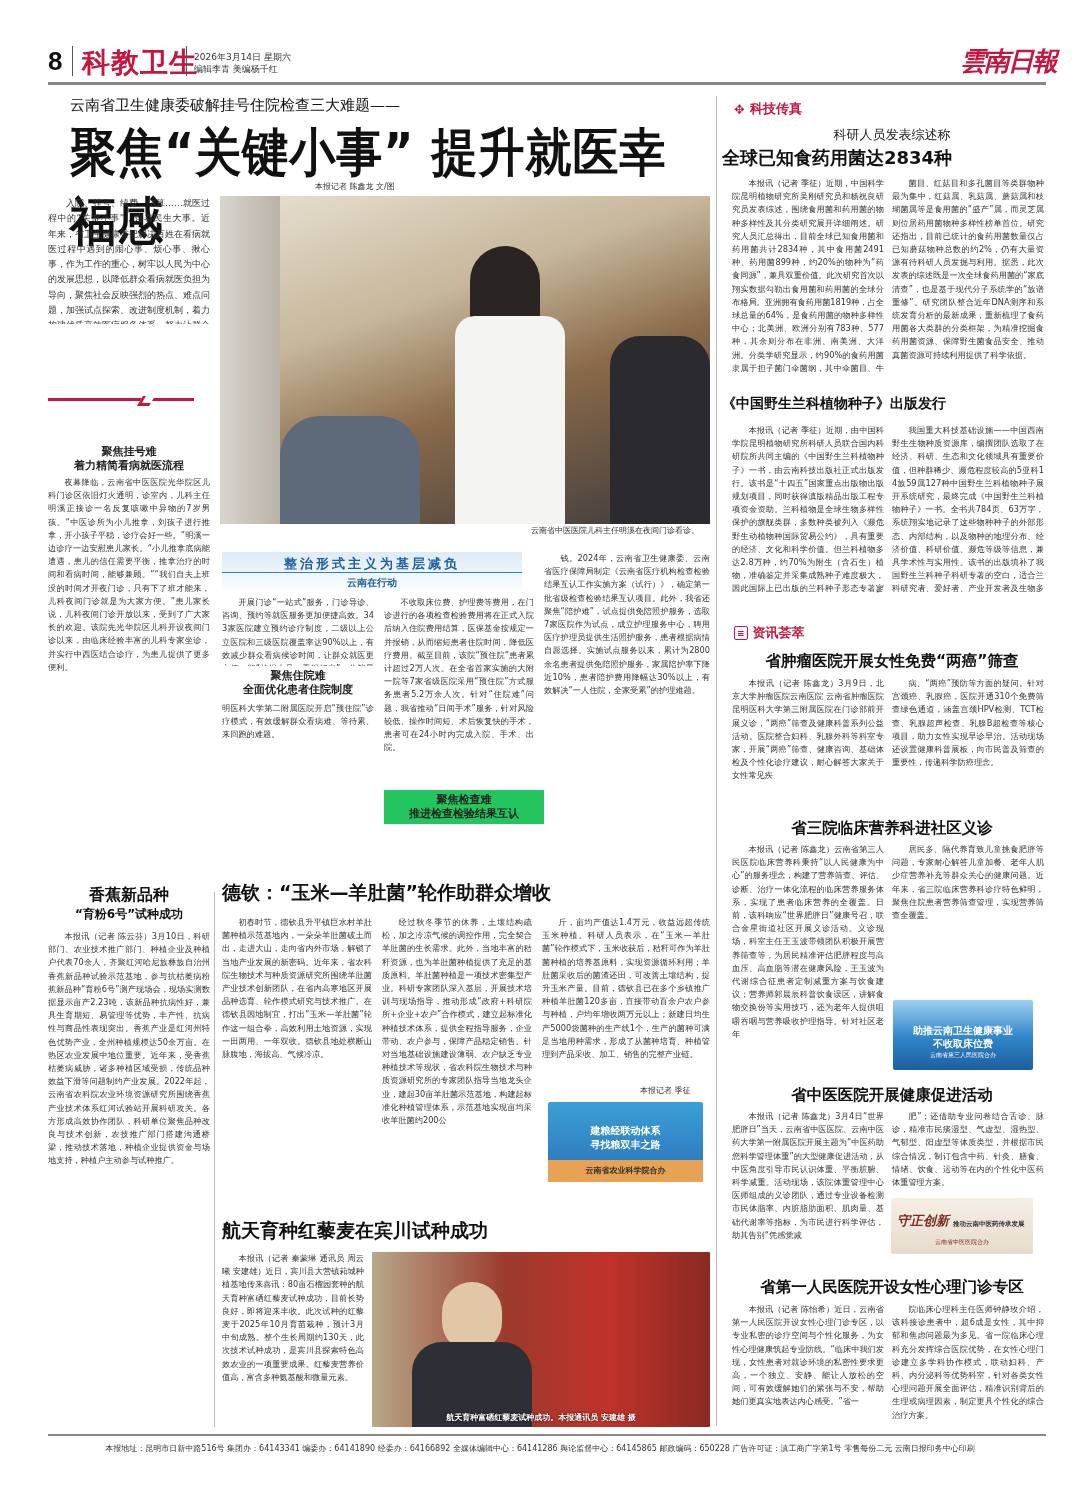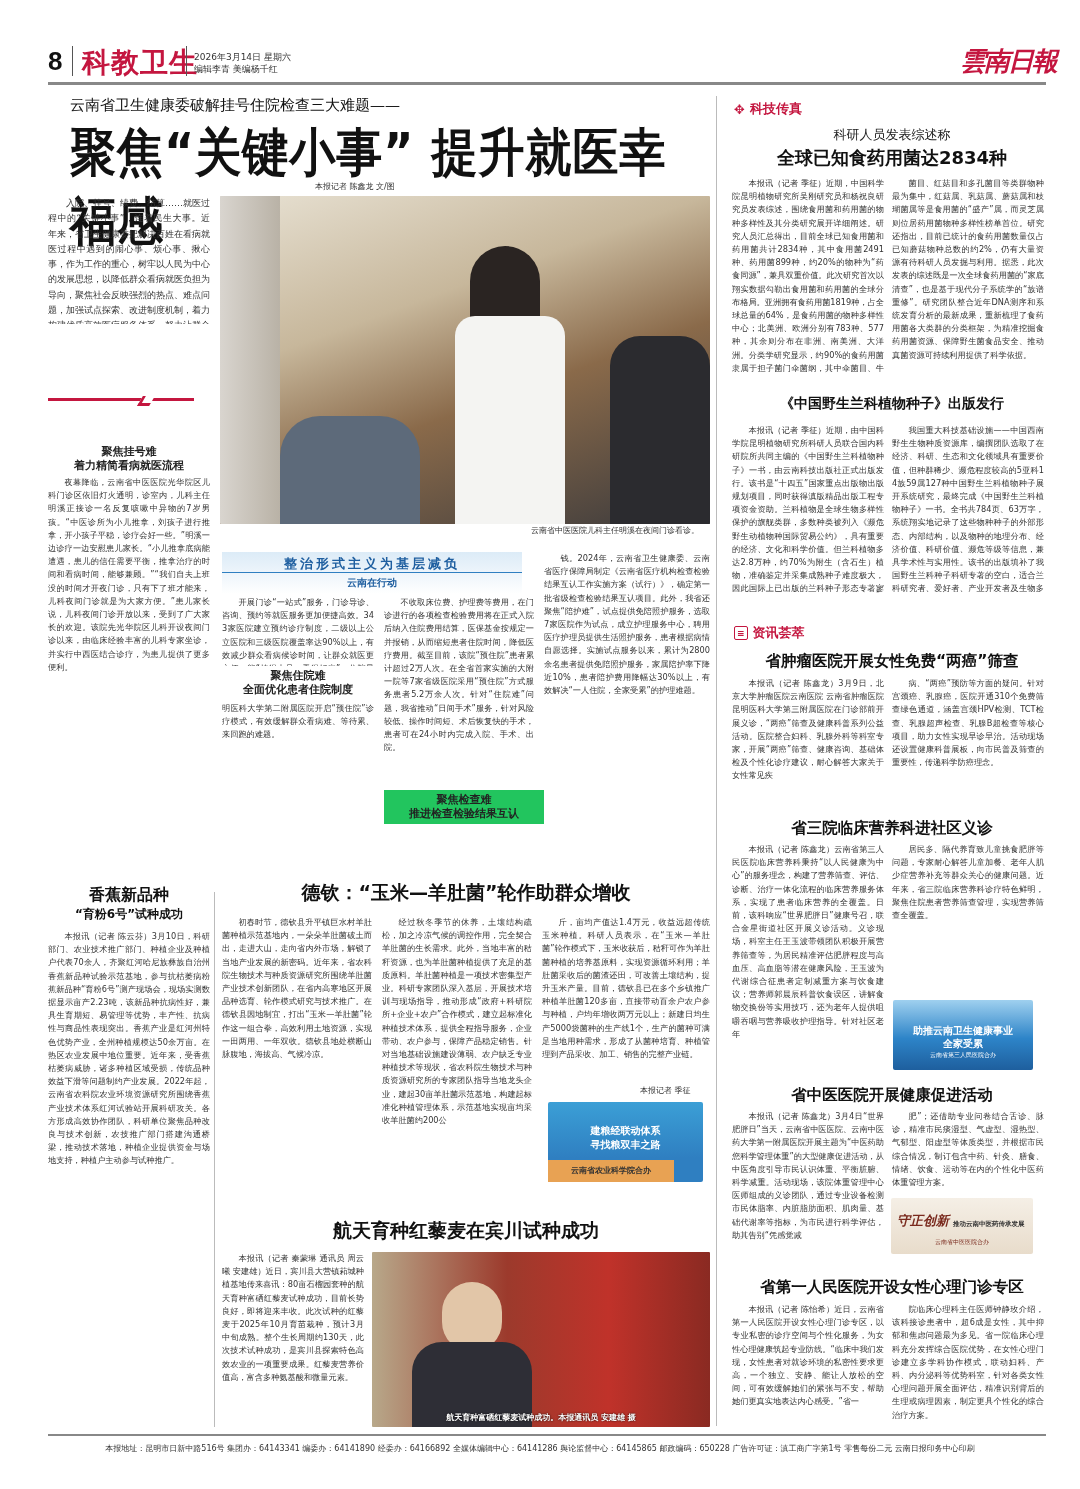--- a/index.html
+++ b/index.html
@@ -11,21 +11,21 @@
 .section{left:82px;top:44px;font:700 28px "DejaVu Sans",sans-serif;color:#c4163f;letter-spacing:1px}
 .dateinfo{left:194px;top:51px;font:9px "DejaVu Sans",sans-serif;color:#333;line-height:12px}
 .logo{left:960px;top:44px;font:italic 700 26px "DejaVu Serif",serif;color:#c4163f;letter-spacing:-2px}
 .rule{left:48px;top:82px;width:998px;height:3px;background:#888}
 .kicker{font-family:"DejaVu Serif",serif;color:#111}
 .bighead{font:900 46px "DejaVu Sans",sans-serif;color:#111;letter-spacing:1px;transform:scaleY(1.12);transform-origin:top left}
 .byline{font:8px "DejaVu Sans",sans-serif;color:#333}
 .txt{font:8.2px/13.2px "DejaVu Sans",sans-serif;color:#333;text-align:justify;overflow:hidden;word-break:break-all}
 .txt p{text-indent:2em}
 .sub{font:700 11px "DejaVu Sans",sans-serif;color:#222;text-align:center;line-height:14px}
-.h2{font:700 19px "DejaVu Sans",sans-serif;color:#111;text-align:center}
+.h2{font:700 19px "DejaVu Sans",sans-serif;color:#111;text-align:left}
 .h3{font:700 15.5px "DejaVu Sans",sans-serif;color:#111;text-align:center}
 .colhead{font:700 13px "DejaVu Sans",sans-serif;color:#c4163f}
 .photo{border-radius:1px;overflow:hidden}
 .caption{font:8px "DejaVu Sans",sans-serif;color:#333;text-align:right}
 .footer{left:0;top:1443px;width:1080px;text-align:center;font:8px "DejaVu Sans",sans-serif;color:#333}
 .footrule{left:48px;top:1434px;width:998px;height:2px;background:#888}
 .banner{border-radius:2px;color:#fff;text-align:center;font-family:"DejaVu Sans",sans-serif}
 </style>
 </head>
 <body>
@@ -108,21 +108,21 @@
 <div class="abs txt" style="left:382px;top:916px;width:150px;height:270px">
   <p>经过秋冬季节的休养，土壤结构疏松，加之冷凉气候的调控作用，完全契合羊肚菌的生长需求。此外，当地丰富的秸秆资源，也为羊肚菌种植提供了充足的基质原料。羊肚菌种植是一项技术密集型产业。科研专家团队深入基层，开展技术培训与现场指导，推动形成“政府+科研院所+企业+农户”合作模式，建立起标准化种植技术体系，提供全程指导服务，企业带动、农户参与，保障产品稳定销售。针对当地基础设施建设薄弱、农户缺乏专业种植技术等现状，省农科院生物技术与种质资源研究所的专家团队指导当地龙头企业，建起30亩羊肚菌示范基地，构建起标准化种植管理体系，示范基地实现亩均采收羊肚菌约200公</p>
 </div>
 <div class="abs txt" style="left:542px;top:916px;width:168px;height:150px">
   <p>斤，亩均产值达1.4万元，收益远超传统玉米种植。科研人员表示，在“玉米—羊肚菌”轮作模式下，玉米收获后，秸秆可作为羊肚菌种植的培养基原料，实现资源循环利用；羊肚菌采收后的菌渣还田，可改善土壤结构，提升玉米产量。目前，德钦县已在多个乡镇推广种植羊肚菌120多亩，直接带动百余户农户参与种植，户均年增收两万元以上；新建日均生产5000袋菌种的生产线1个，生产的菌种可满足当地用种需求，形成了从菌种培育、种植管理到产品采收、加工、销售的完整产业链。</p>
 </div>
 <div class="abs byline" style="left:640px;top:1085px">本报记者 季征</div>
 <div class="abs banner" style="left:548px;top:1102px;width:155px;height:80px;background:linear-gradient(180deg,#3b9fd6,#2f7fc1 70%)">
   <div style="font:700 10px/14px 'DejaVu Sans',sans-serif;margin-top:22px">建粮经联动体系</div>
   <div style="font:700 10px/14px 'DejaVu Sans',sans-serif">寻找粮双丰之路</div>
-  <div class="abs" style="left:0;bottom:0;width:126px;height:22px;background:#e8a253;color:#333;font:700 8px/22px 'DejaVu Sans',sans-serif">云南省农业科学院合办</div>
+  <div class="abs" style="left:0;bottom:0;width:155px;height:22px;background:#e8a253;color:#333;font:700 8px/22px 'DejaVu Sans',sans-serif">云南省农业科学院合办</div>
 </div>
 
 <div class="abs h2" style="left:222px;top:1218px;width:488px">航天育种红藜麦在宾川试种成功</div>
 <div class="abs txt" style="left:222px;top:1252px;width:142px;height:175px">
   <p>本报讯（记者 秦蒙琳 通讯员 周云曦 安建雄）近日，宾川县大营镇萂城种植基地传来喜讯：80亩石榴园套种的航天育种富硒红藜麦试种成功，目前长势良好，即将迎来丰收。此次试种的红藜麦于2025年10月育苗栽种，预计3月中旬成熟。整个生长周期约130天，此次技术试种成功，是宾川县探索特色高效农业的一项重要成果。红藜麦营养价值高，富含多种氨基酸和微量元素。</p>
 </div>
 <div class="abs photo" style="left:372px;top:1252px;width:338px;height:175px;background:linear-gradient(90deg,#b8a88a 0%,#9c3a2c 40%,#c0322a 70%,#8a2a22 100%)">
   <div class="abs" style="left:70px;top:30px;width:60px;height:70px;border-radius:30px;background:#e2c6a8"></div>
   <div class="abs" style="left:40px;top:90px;width:120px;height:85px;border-radius:30px 30px 0 0;background:#2e2e36"></div>
   <div class="abs" style="left:0;bottom:4px;width:338px;text-align:center;font:700 8px 'DejaVu Sans',sans-serif;color:#fff;text-shadow:0 0 2px #000">航天育种富硒红藜麦试种成功。本报通讯员 安建雄 摄</div>
@@ -165,21 +165,21 @@
 
 <div class="abs h3" style="left:722px;top:818px;width:340px">省三院临床营养科进社区义诊</div>
 <div class="abs txt" style="left:732px;top:843px;width:152px;height:230px">
   <p>本报讯（记者 陈鑫龙）云南省第三人民医院临床营养科秉持“以人民健康为中心”的服务理念，构建了营养筛查、评估、诊断、治疗一体化流程的临床营养服务体系，实现了患者临床营养的全覆盖。日前，该科响应“世界肥胖日”健康号召，联合金星街道社区开展义诊活动。义诊现场，科室主任王玉波带领团队积极开展营养筛查等，为居民精准评估肥胖程度与高血压、高血脂等潜在健康风险，王玉波为代谢综合征患者定制减重方案与饮食建议；营养师郭晨辰科普饮食误区，讲解食物交换份等实用技巧，还为老年人提供咀嚼吞咽与营养吸收护理指导。针对社区老年</p>
 </div>
 <div class="abs txt" style="left:892px;top:843px;width:152px;height:148px">
   <p>居民多、隔代养育致儿童挑食肥胖等问题，专家耐心解答儿童加餐、老年人肌少症营养补充等群众关心的健康问题。近年来，省三院临床营养科诊疗特色鲜明，聚焦住院患者营养筛查管理，实现营养筛查全覆盖。</p>
 </div>
 <div class="abs banner" style="left:893px;top:1000px;width:140px;height:70px;background:linear-gradient(180deg,#9fd0ef 0%,#2d84c8 55%,#1e5f9e 100%)">
   <div style="font:700 10px/13px 'DejaVu Sans',sans-serif;margin-top:24px">助推云南卫生健康事业</div>
-  <div style="font:700 10px/13px 'DejaVu Sans',sans-serif">全家受累</div>
+  <div style="font:700 10px/13px 'DejaVu Sans',sans-serif">不收取床位费</div>
   <div style="font:6px/9px 'DejaVu Sans',sans-serif">云南省第三人民医院合办</div>
 </div>
 
 <div class="abs h3" style="left:722px;top:1085px;width:340px">省中医医院开展健康促进活动</div>
 <div class="abs txt" style="left:732px;top:1110px;width:152px;height:148px">
   <p>本报讯（记者 陈鑫龙）3月4日“世界肥胖日”当天，云南省中医医院、云南中医药大学第一附属医院开展主题为“中医药助您科学管理体重”的大型健康促进活动，从中医角度引导市民认识体重、平衡脏腑、科学减重。活动现场，该院体重管理中心医师组成的义诊团队，通过专业设备检测市民体脂率、内脏脂肪面积、肌肉量、基础代谢率等指标，为市民进行科学评估，助其告别“凭感觉减</p>
 </div>
 <div class="abs txt" style="left:892px;top:1110px;width:152px;height:80px">
   <p>肥”；还借助专业问卷结合舌诊、脉诊，精准市民痰湿型、气虚型、湿热型、气郁型、阳虚型等体质类型，并根据市民综合情况，制订包含中药、针灸、膳食、情绪、饮食、运动等在内的个性化中医药体重管理方案。</p>
 </div>

